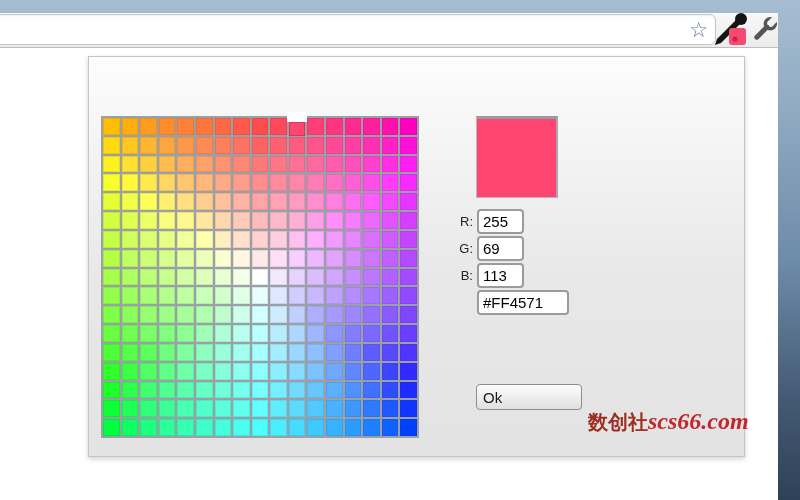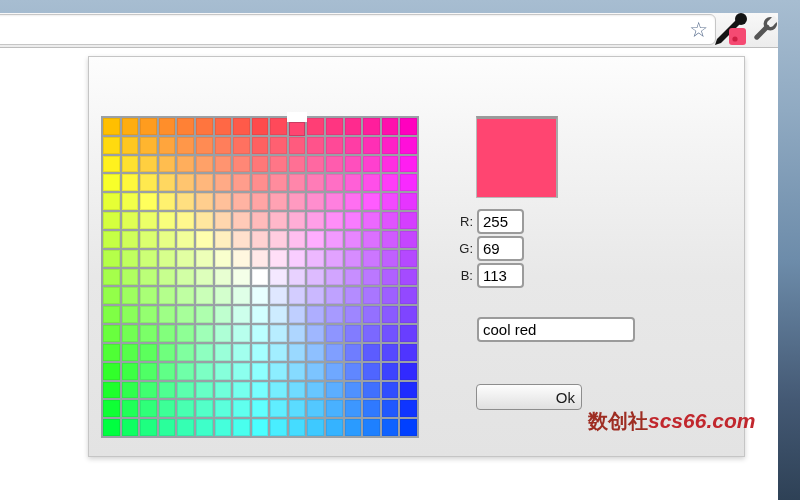--- a/index.html
+++ b/index.html
@@ -35,24 +35,24 @@
   .cell.sel::before{content:"";position:absolute;left:-2px;right:-2px;top:-6px;height:10px;background:#fff;}
   .cell.sel .fill{position:absolute;left:0;right:0;top:4px;bottom:-1px;
     box-shadow:inset 0 0 0 1px rgba(40,40,55,.25);}
   .swatch{position:absolute;left:387px;top:59px;width:82px;height:82px;box-sizing:border-box;
     border:1px solid #b9b9b9;border-top:3px solid #9a9a9a;border-right:2px solid #a8a8a8;}
   .rgb-label{position:absolute;left:318px;width:66px;text-align:right;font-size:13px;color:#222;line-height:25px;}
   .fld{position:absolute;box-sizing:border-box;height:25px;border:2px solid #9b9b9b;border-radius:4px;
     background:#fff;font-family:inherit;font-size:15px;color:#000;padding:0 4px;outline:none;}
   .btn{position:absolute;top:327px;width:106px;height:26px;box-sizing:border-box;
     background:linear-gradient(180deg,#fdfdfd,#e0e0e0);border:1px solid #8d8d8d;border-radius:4px;
-    font-family:inherit;font-size:15px;color:#1a1a1a;text-align:right;cursor:pointer;}
+    font-family:inherit;font-size:15px;color:#1a1a1a;text-align:left;cursor:pointer;}
   .watermark{position:absolute;left:588px;top:409px;width:172px;white-space:nowrap;z-index:5;
     font-size:20px;font-weight:bold;line-height:24px;}
-  .watermark .lat{font-family:Liberation Sans, sans-serif;font-style:italic;font-size:21px;}
+  .watermark .lat{font-family:Liberation Serif, serif;font-style:italic;font-size:24px;}
 </style>
 </head>
 <body>
 
 <div class="window">
   <div class="toolbar">
     <div class="addressbar" title="">
       <span class="star">☆</span>
     </div>
     <div class="ext-btn">
@@ -371,18 +371,18 @@
     </div>
 
   <div class="swatch" style="background: rgb(255, 69, 113);"></div>
 
   <div class="rgb-label" style="top:152px;">R:</div>
   <input class="fld" style="left: 388px; top: 152px; width: 47px;" value="255">
   <div class="rgb-label" style="top:179px;">G:</div>
   <input class="fld" style="left: 388px; top: 179px; width: 47px;" value="69">
   <div class="rgb-label" style="top:206px;">B:</div>
   <input class="fld" style="left: 388px; top: 206px; width: 47px;" value="113">
-  <input class="fld" style="left: 388px; top: 260px; width: 158px;" value="cool red">
+  <input class="fld" style="left: 388px; top: 233px; width: 92px;" value="#FF4571">
 
   <button class="btn" style="left:387px;">Ok</button>
 </div>
 
 <div class="watermark"><span class="cjk" style="color: rgb(158, 45, 34);">数创社</span><span class="lat" style="color: rgb(193, 39, 45);">scs66.com</span></div>
 
 </body></html>

